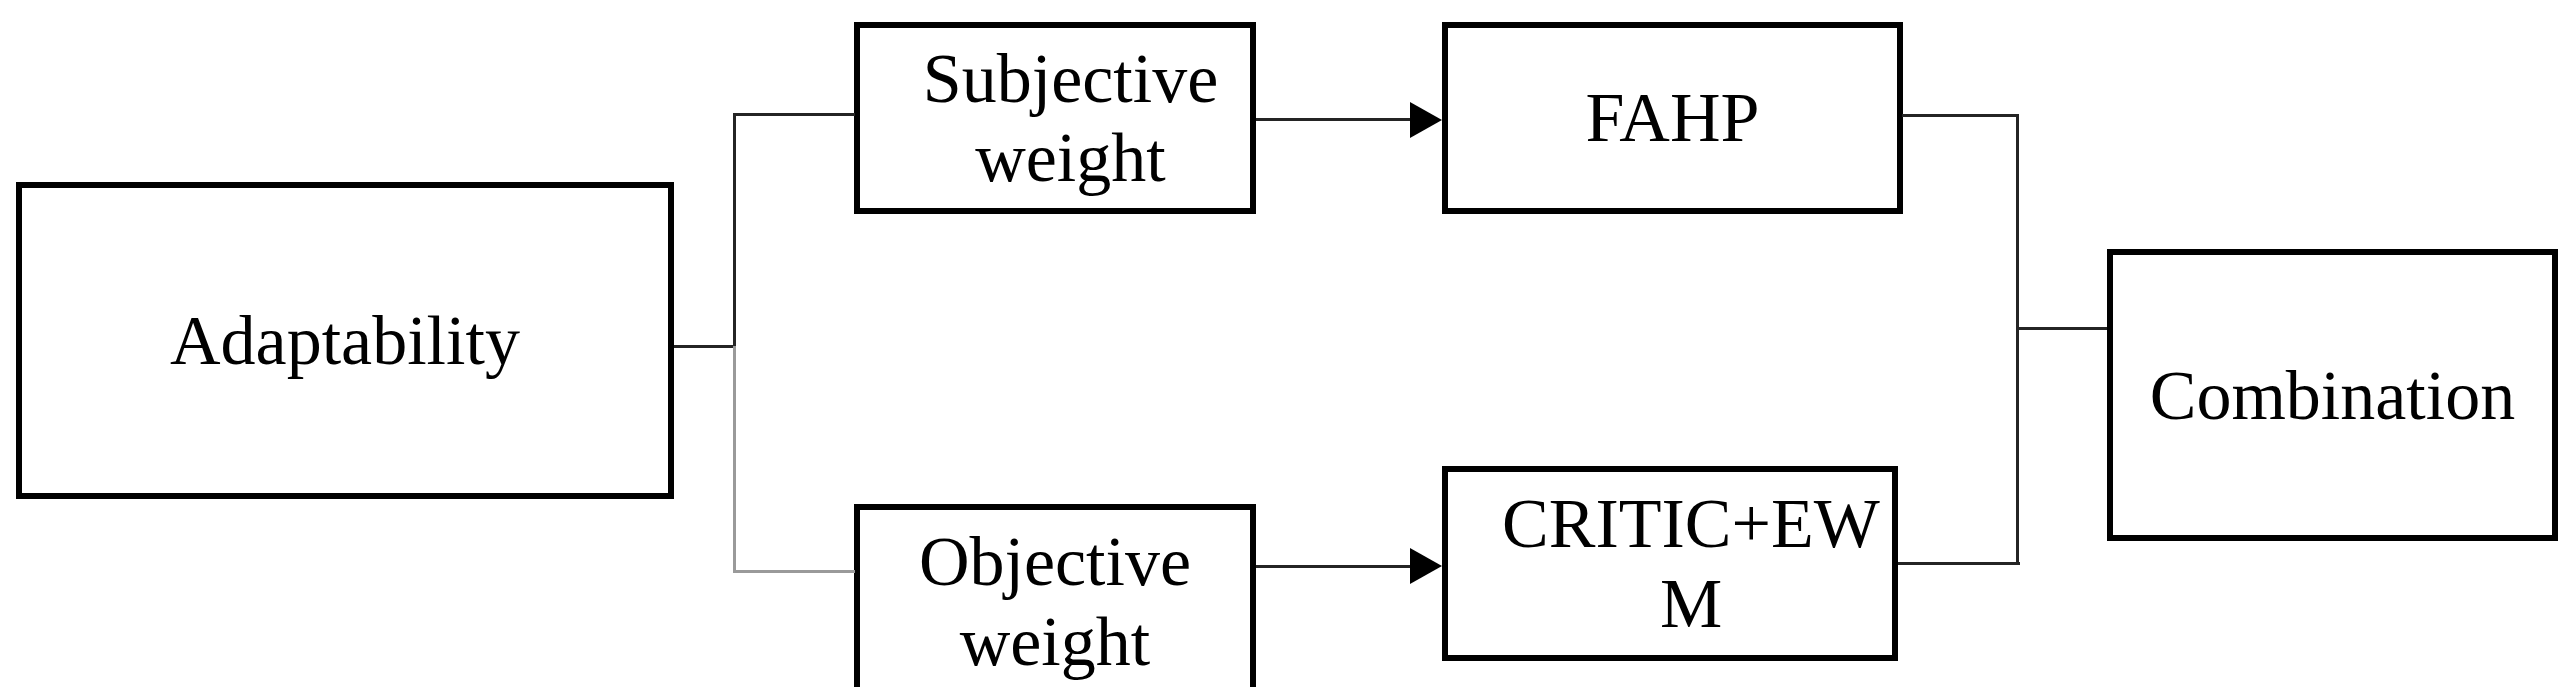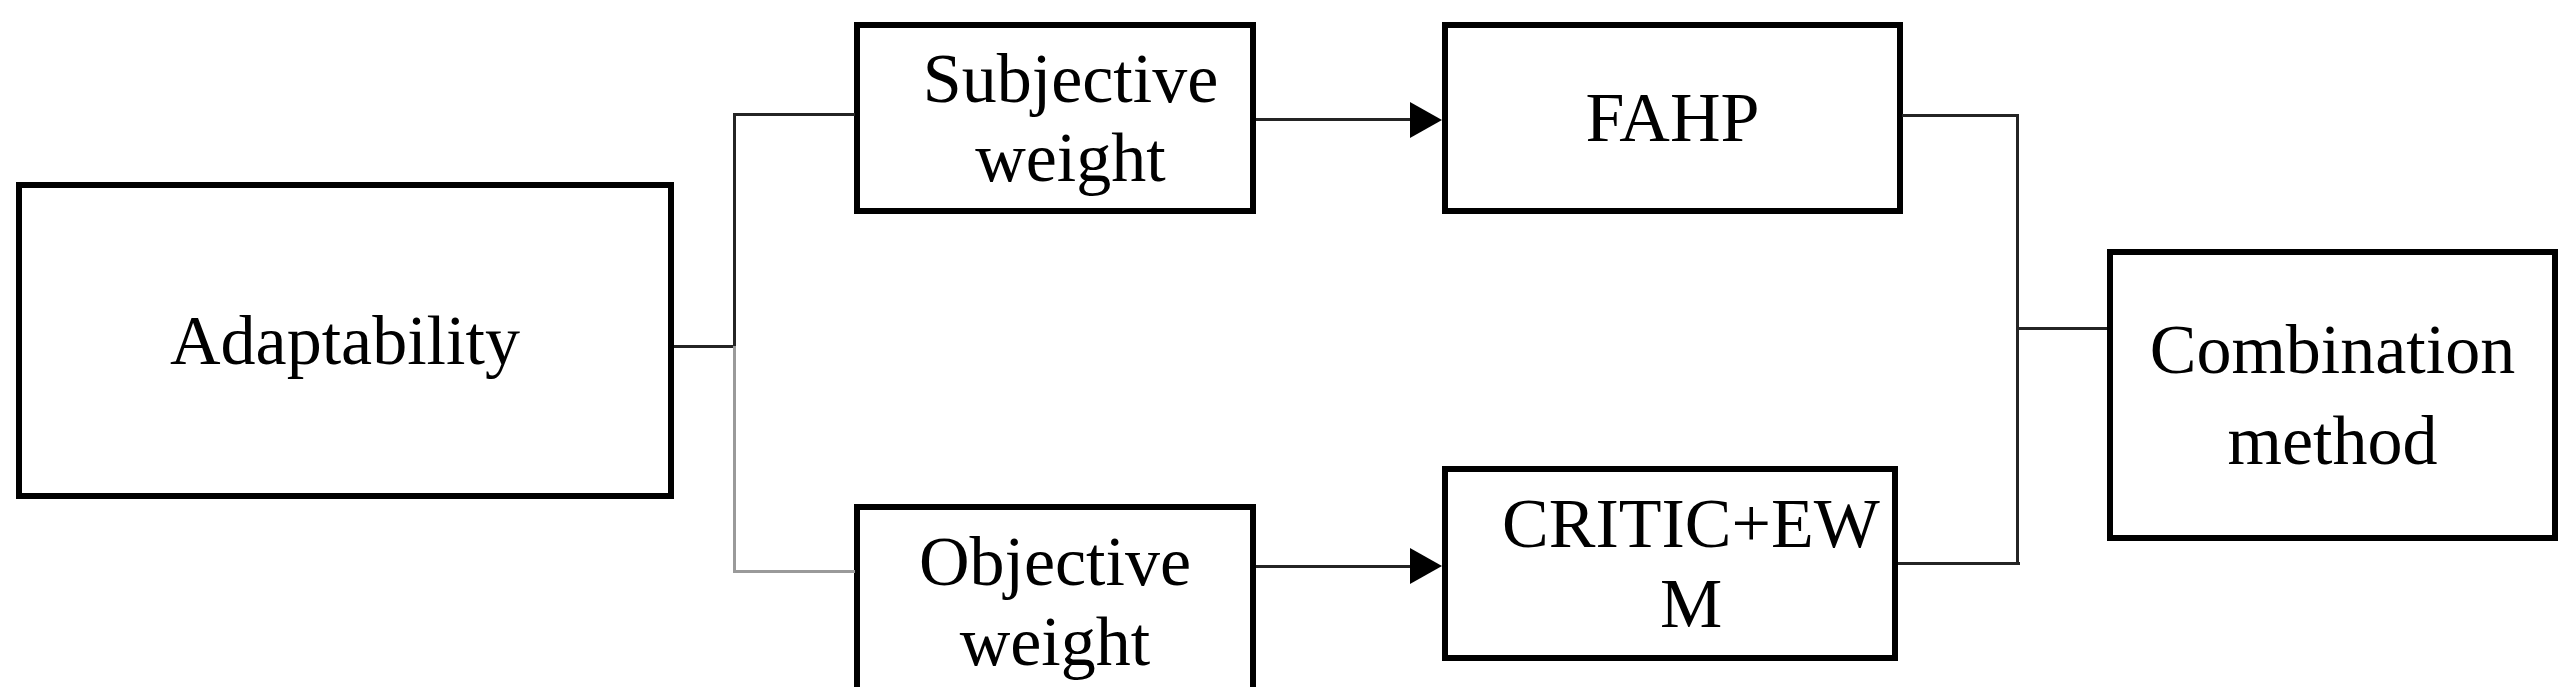--- a/index.html
+++ b/index.html
@@ -75,21 +75,20 @@
     <span class="line">weight</span>
   </div>
 
   <div class="node" style="left:1442px; top:466px; width:456px; height:195px;padding-left:42px;">
     <span class="line">CRITIC+EW</span>
     <span class="line">M</span>
   </div>
 
   <div class="node wide-lh" style="left:2107px; top:210px; width:451px; height:292px;margin-top:39px;">
     <span class="line">Combination</span>
-    <span class="line">method</span>
   </div>
 
   <div class="conn h" style="left:674px; top:345px; width:62px;"></div>
 
   <div class="conn v" style="left:733px; top:113px; height:234px;"></div>
 
   <div class="conn v gray" style="left:733px; top:346px; height:226px;"></div>
 
   <div class="conn h" style="left:733px; top:113px; width:122px;"></div>
 

